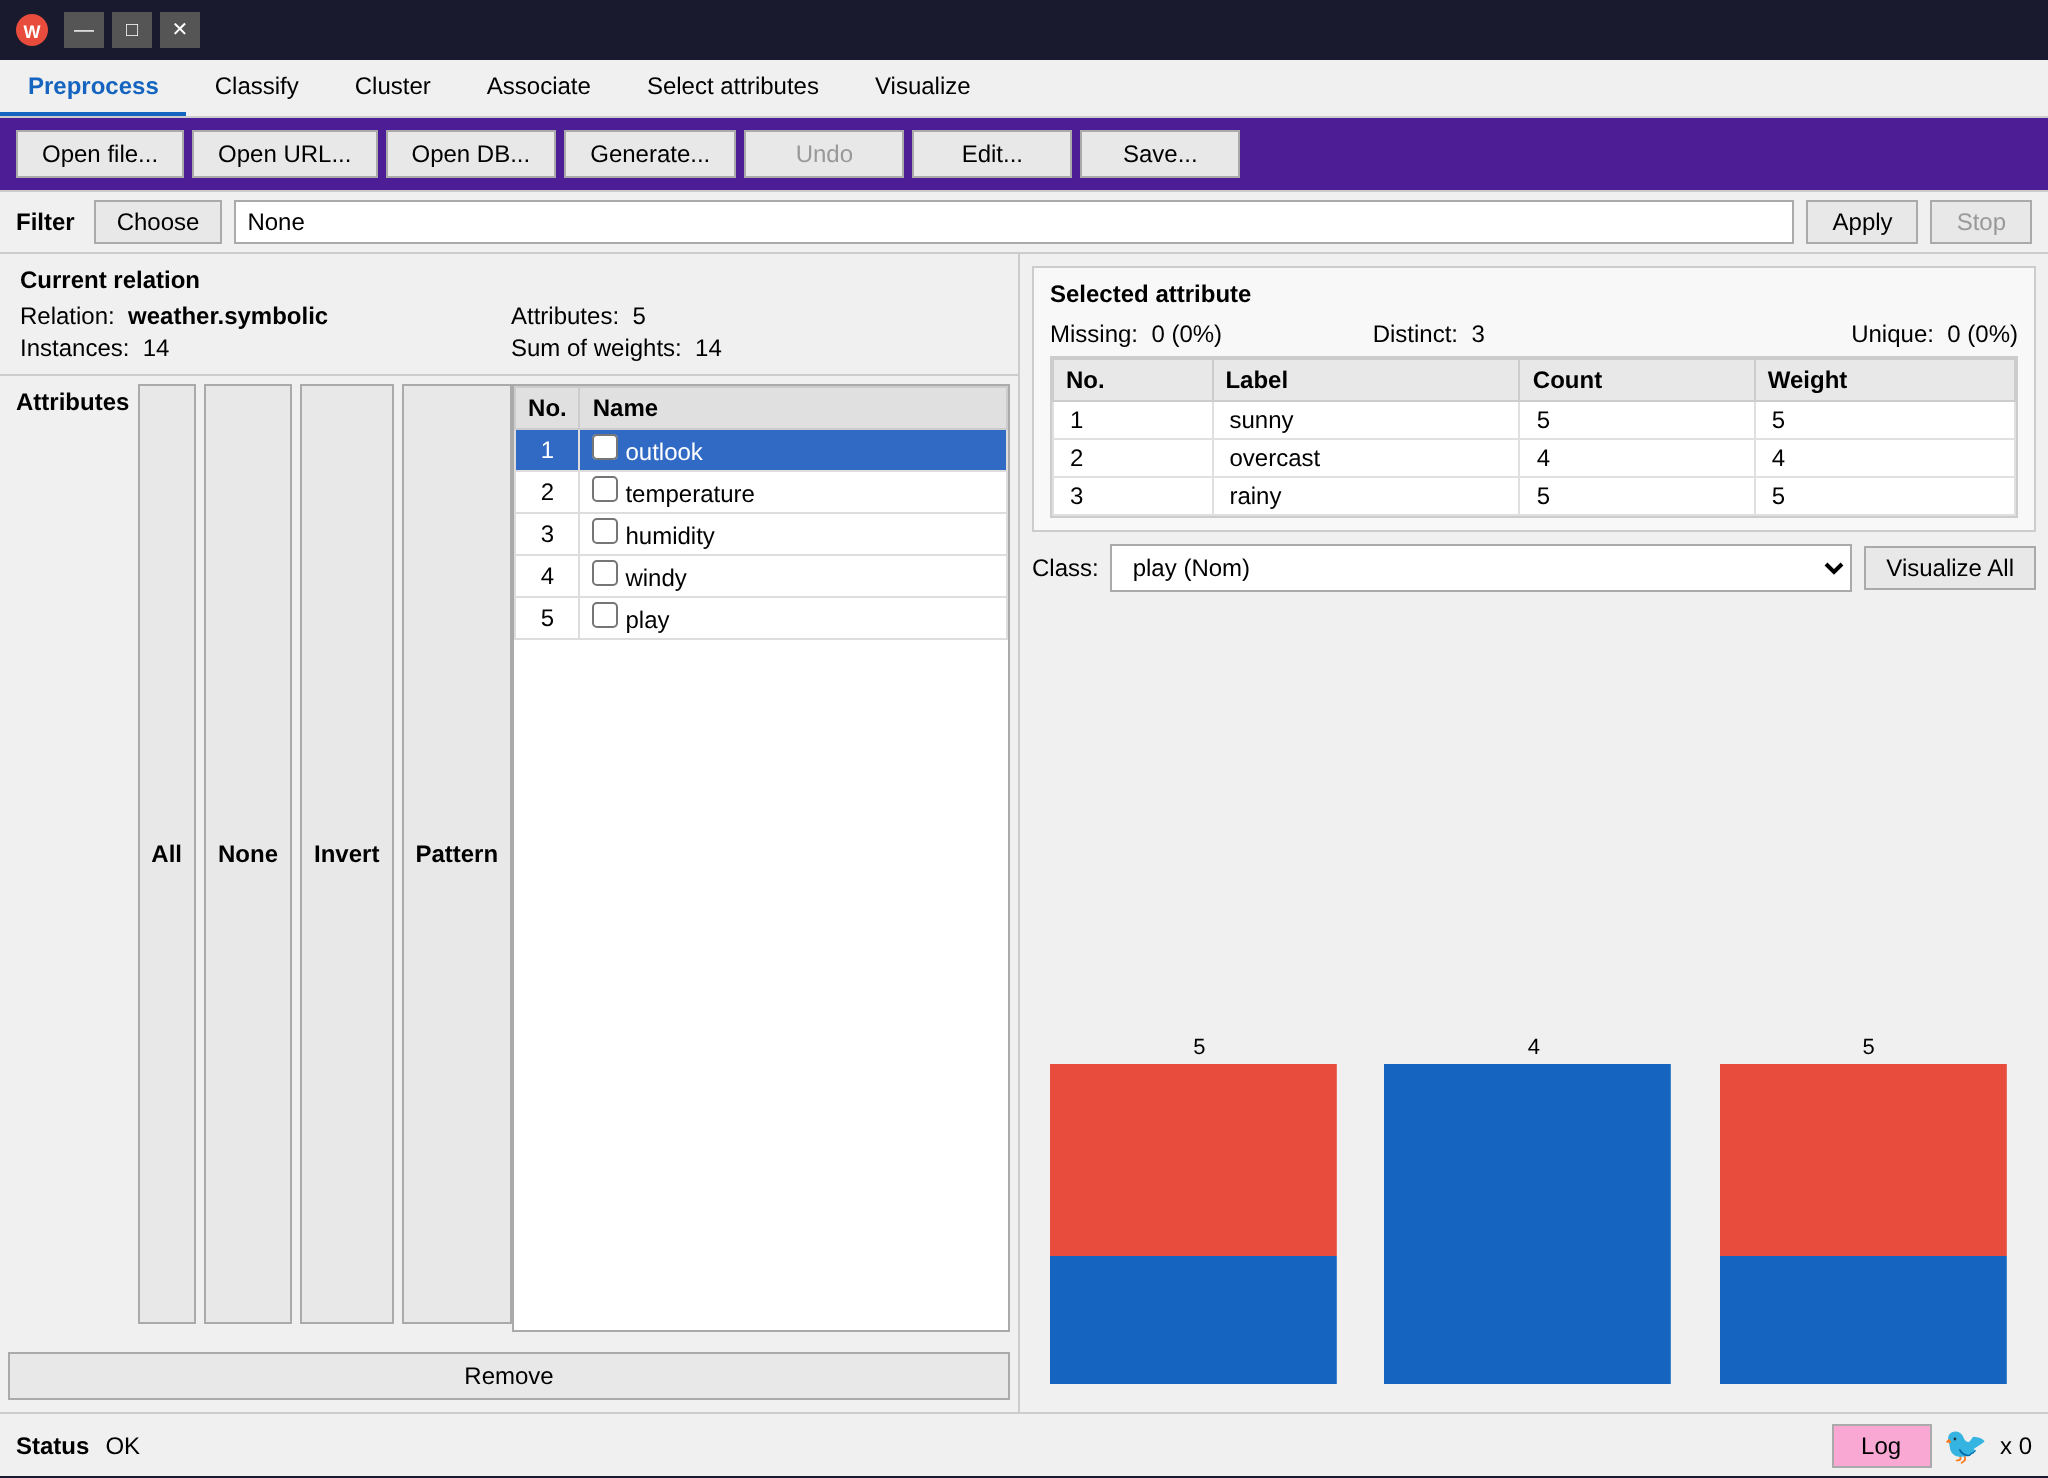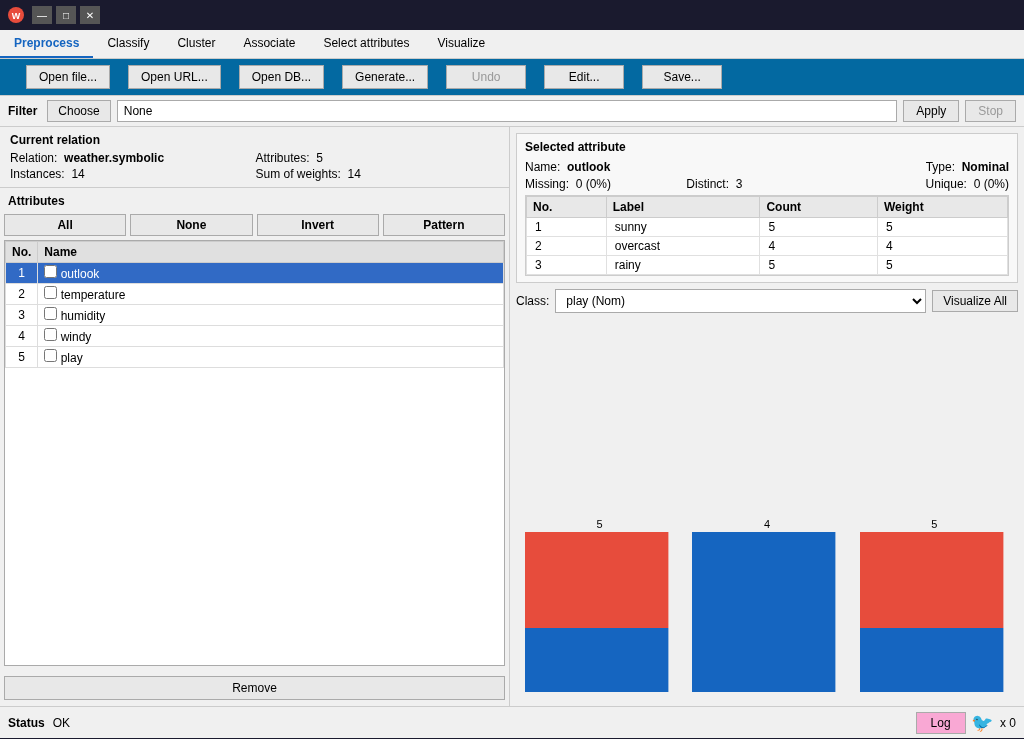--- a/index.html
+++ b/index.html
@@ -29,23 +29,23 @@
       padding: 6px 14px;
       cursor: pointer;
       font-size: 12px;
       color: #000000;
       border-bottom: 2px solid transparent;
     }
     .menu-item.active { border-bottom: 2px solid #1565c0; color: #1565c0; font-weight: bold; }
 
     .toolbar {
       display: flex;
-      gap: 18px;
-      padding: 6px 26px;
-      background: #0369a1;
+      gap: 4px;
+      padding: 6px 8px;
+      background: #4c1d95;
       border-bottom: 1px solid #ccc;
     }
     .toolbar-btn {
       padding: 4px 12px;
       background: #e8e8e8;
       border: 1px solid #aaa;
       cursor: pointer;
       font-size: 12px;
       min-width: 80px;
     }
@@ -107,21 +107,21 @@
       padding: 6px 10px;
       border-bottom: 1px solid #ccc;
       background: #f0f0f0;
     }
     .relation-title { font-weight: bold; margin-bottom: 4px; }
     .relation-grid { display: grid; grid-template-columns: 1fr 1fr; gap: 2px; font-size: 12px; }
 
     .attributes-section {
       flex: 1;
       display: flex;
-      flex-direction: column;
+      flex-direction: row;
       padding: 4px;
       overflow: hidden;
     }
     .attributes-title { font-weight: bold; margin-bottom: 4px; padding: 2px 4px; }
     .attributes-buttons { display: flex; gap: 4px; margin-bottom: 4px; }
     .attr-btn {
       flex: 1;
       padding: 3px 6px;
       border: 1px solid #aaa;
       background: #e8e8e8;
@@ -358,30 +358,20 @@
     <div class="remove-btn-row">
       <button class="remove-btn">Remove</button>
     </div>
 
   </div>
 
   <div class="right-panel">
 
     <div class="selected-attr-section">
       <div class="selected-attr-title">Selected attribute</div>
-      <div class="attr-meta-row">
-        <span class="attr-meta-item">
-          <span>Name:</span>
-          &nbsp;<strong>outlook</strong>
-        </span>
-        <span class="attr-meta-item" style="text-align:right;">
-          <span>Type:</span>
-          &nbsp;<strong>Nominal</strong>
-        </span>
-      </div>
       <div class="attr-meta-row">
         <span class="attr-meta-item">
           <span>Missing:</span>
           &nbsp;<span>0 (0%)</span>
         </span>
         <span class="attr-meta-item" style="text-align:left;">
           <span>Distinct:</span>
           &nbsp;<span>3</span>
         </span>
         <span class="attr-meta-item" style="text-align:right;">

